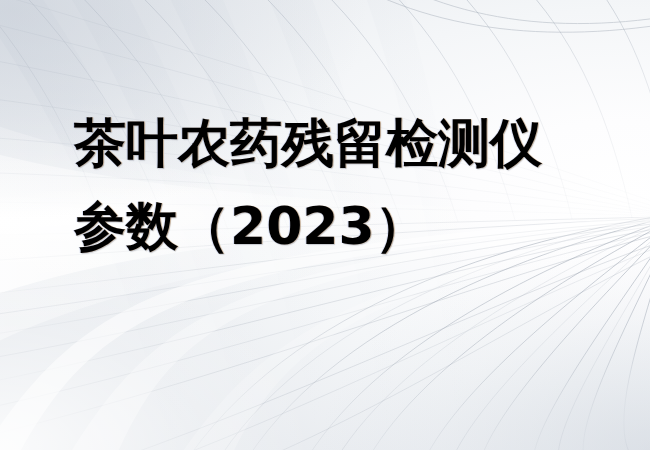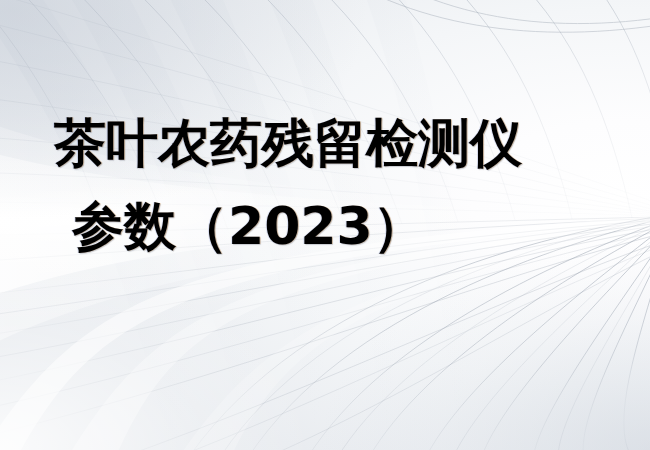--- a/index.html
+++ b/index.html
@@ -47,21 +47,21 @@
       radial-gradient(70% 60% at 2% 2%, rgba(196,203,213,0.55) 0%, rgba(196,203,213,0.18) 48%, rgba(196,203,213,0) 78%),
       radial-gradient(60% 55% at 100% 100%, rgba(198,205,215,0.45) 0%, rgba(198,205,215,0.10) 55%, rgba(198,205,215,0) 85%),
       radial-gradient(55% 50% at 0% 100%, rgba(255,255,255,0.85) 0%, rgba(255,255,255,0.25) 55%, rgba(255,255,255,0) 88%);
   }
 
   .mesh { opacity: 1; }
 
   
   .title-block {
     position: absolute;
-    left: 54px;
+    left: 74px;
     top: 117px;
     width: 520px;
   }
 
   .title-line {
     font-family: "DejaVu Sans", "Liberation Sans", sans-serif;
     font-weight: 700;
     color: #000000;
     white-space: nowrap;
     line-height: 1;
@@ -73,21 +73,21 @@
     margin: 0 0 31px 0;
     text-shadow:
       1px 0 0 rgba(190,120,40,0.30),
       -1px 0 0 rgba(90,110,200,0.18),
       1px 1px 1px rgba(140,145,155,0.45);
   }
 
   .title-line-2 {
     font-size: 52px;
     letter-spacing: 0px;
-    margin: 18px;
+    margin: 0;
     text-shadow:
       1px 0 0 rgba(190,120,40,0.30),
       -1px 0 0 rgba(90,110,200,0.18),
       1px 1px 1px rgba(140,145,155,0.45);
   }
 </style>
 </head>
 <body>
 
 <div class="banner">

